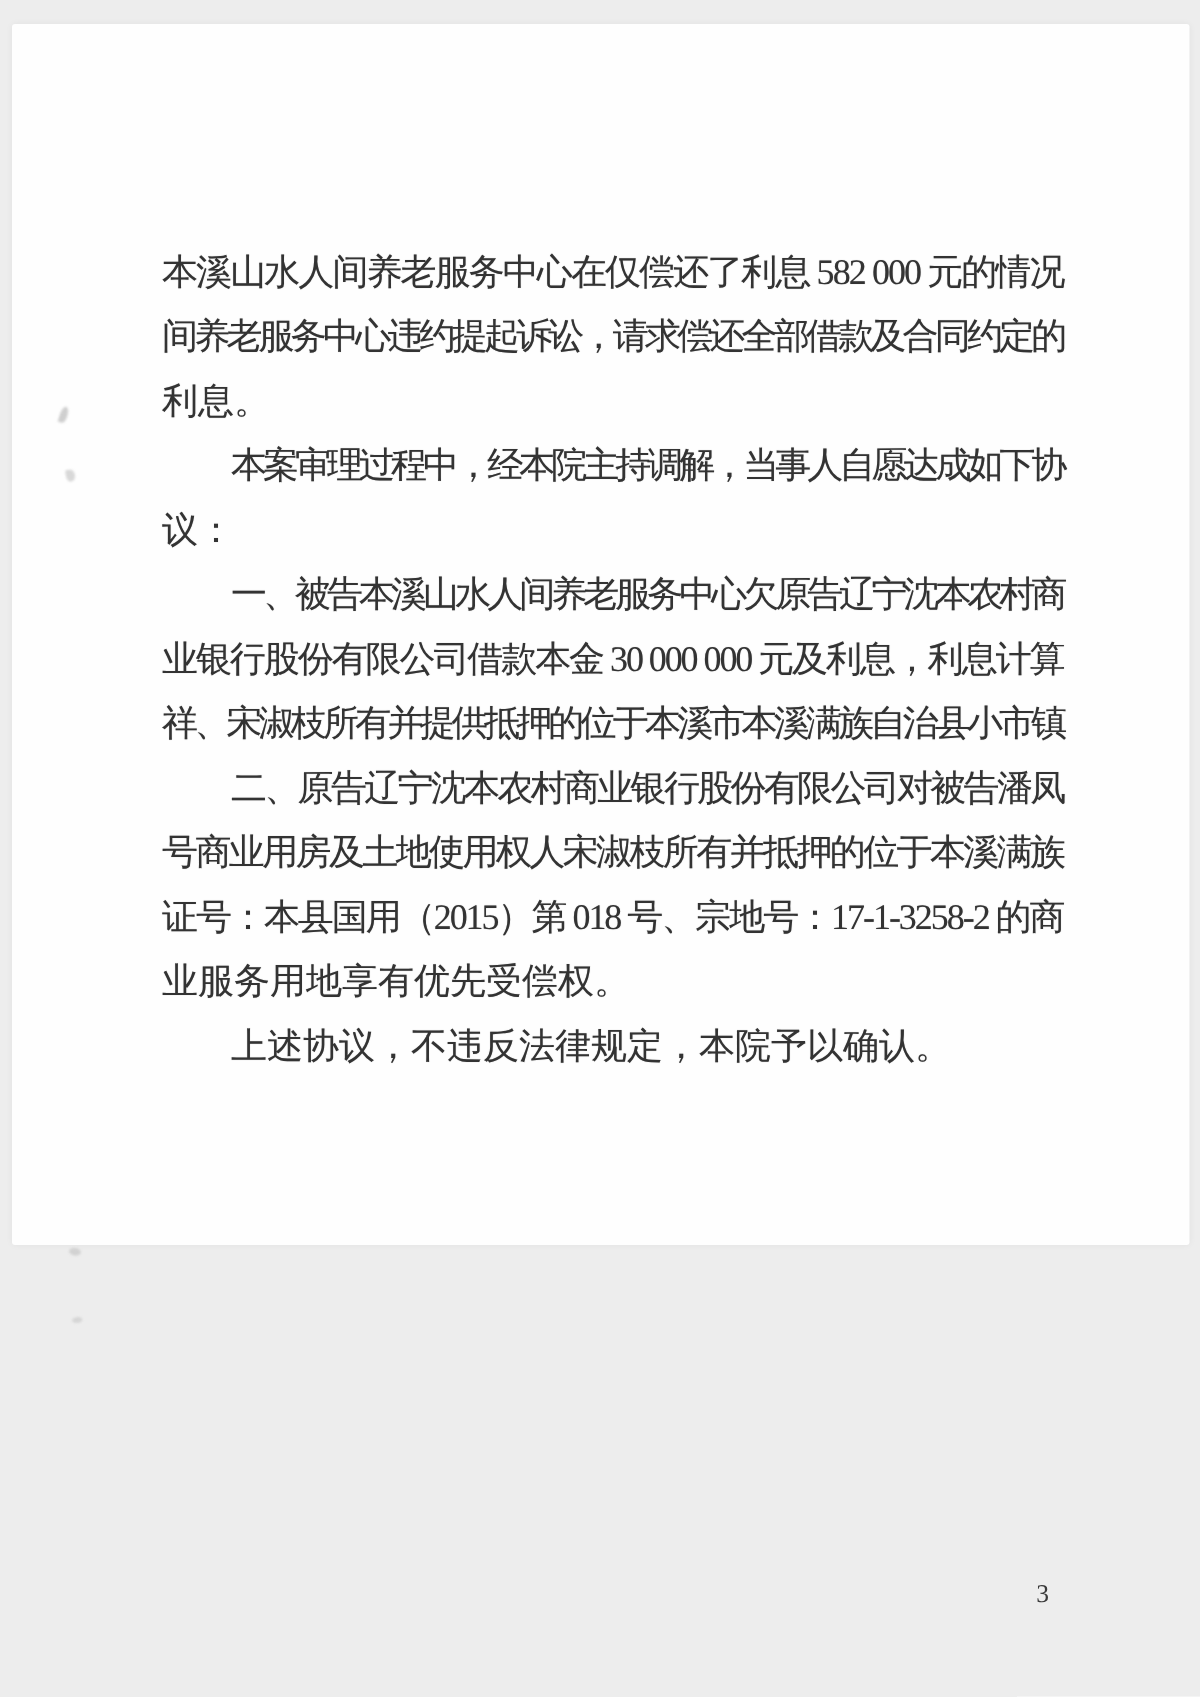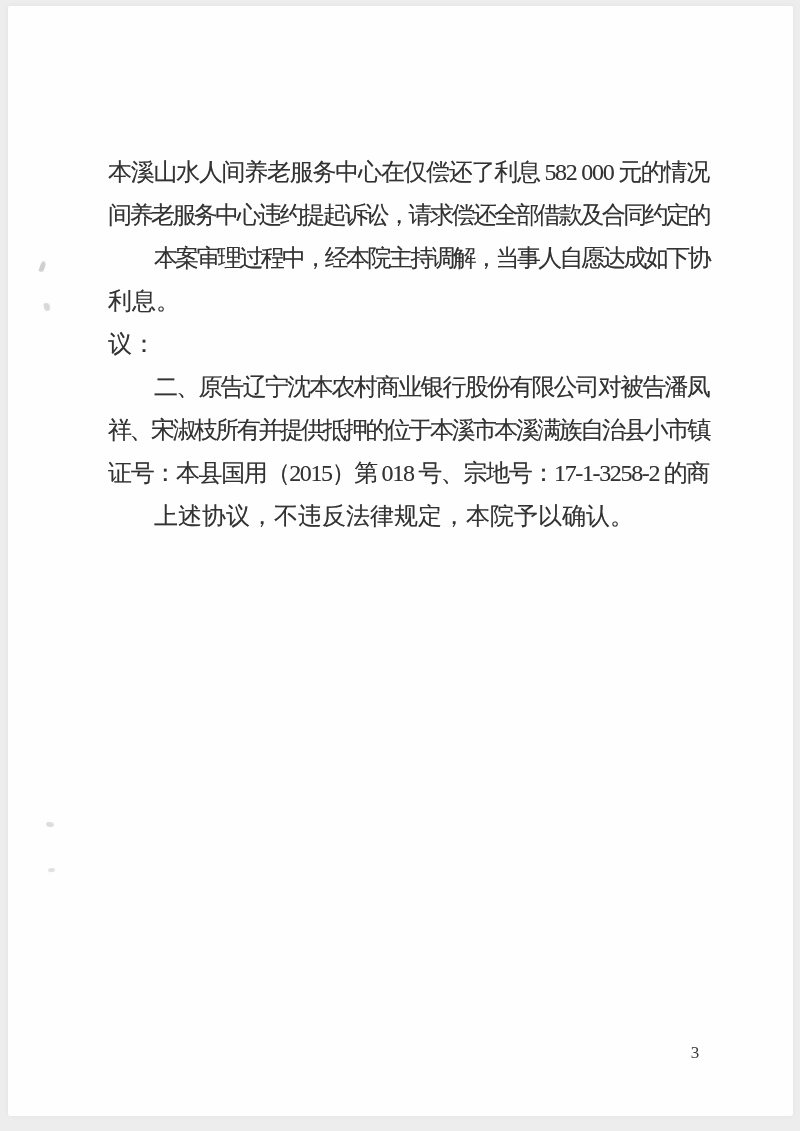--- a/index.html
+++ b/index.html
@@ -15,22 +15,22 @@
   }
   .stage{
     position:relative;
     width:800px;
     height:1131px;
     background:var(--frame);
     overflow:hidden;
   }
   .page{
     position:absolute;
-    left:8px; top:6px;
-    width:785px; height:1110px;
+    left:8px; top:16px;
+    width:785px; height:814px;
     background:var(--paper);
     border-radius:2px;
     box-shadow:0 0 5px rgba(0,0,0,0.05);
   }
   .textblock{
     position:absolute;
     left:100px; top:145px;
     width:601px;
     color:var(--ink);
     font-size:24px;
@@ -85,26 +85,30 @@
 </style>
 </head>
 <body>
 
 <div class="stage">
   <div class="page">
 
     <div class="textblock">
         <div class="line"><span style="letter-spacing: -1.28125px;">本溪山水人间养老服务中心在仅偿还了利息 582 000 元的情况</span></div>
         <div class="line"><span style="letter-spacing: -2.53571px;">间养老服务中心违约提起诉讼，请求偿还全部借款及合同约定的</span></div>
+        <div class="line"><span>利息。</span></div>
         <div class="line indent"><span style="letter-spacing: -2.65385px;">本案审理过程中，经本院主持调解，当事人自愿达成如下协</span></div>
-        <div class="line"><span>利息。</span></div>
         <div class="line"><span>议：</span></div>
+        <div class="line indent"><span style="letter-spacing: -2.65385px;">一、被告本溪山水人间养老服务中心欠原告辽宁沈本农村商</span></div>
+        <div class="line"><span style="letter-spacing: -1.38235px;">业银行股份有限公司借款本金 30 000 000 元及利息，利息计算</span></div>
+        <div class="line"><span style="letter-spacing: -2.53571px;">祥、宋淑枝所有并提供抵押的位于本溪市本溪满族自治县小市镇</span></div>
         <div class="line indent"><span style="letter-spacing: -1.8px;">二、原告辽宁沈本农村商业银行股份有限公司对被告潘凤</span></div>
-        <div class="line"><span style="letter-spacing: -2.53571px;">祥、宋淑枝所有并提供抵押的位于本溪市本溪满族自治县小市镇</span></div>
+        <div class="line"><span style="letter-spacing: -1.74074px;">号商业用房及土地使用权人宋淑枝所有并抵押的位于本溪满族</span></div>
         <div class="line"><span style="letter-spacing: -1.35857px;">证号：本县国用（2015）第 018 号、宗地号：17-1-3258-2 的商</span></div>
+        <div class="line"><span>业服务用地享有优先受偿权。</span></div>
         <div class="line indent"><span>上述协议，不违反法律规定，本院予以确认。</span></div>
       </div>
 
     <div class="smudge smudge-a"></div>
     <div class="smudge smudge-b"></div>
     <div class="smudge smudge-c"></div>
     <div class="smudge smudge-d"></div>
 
     <div class="pagenum">3</div>
   </div>

